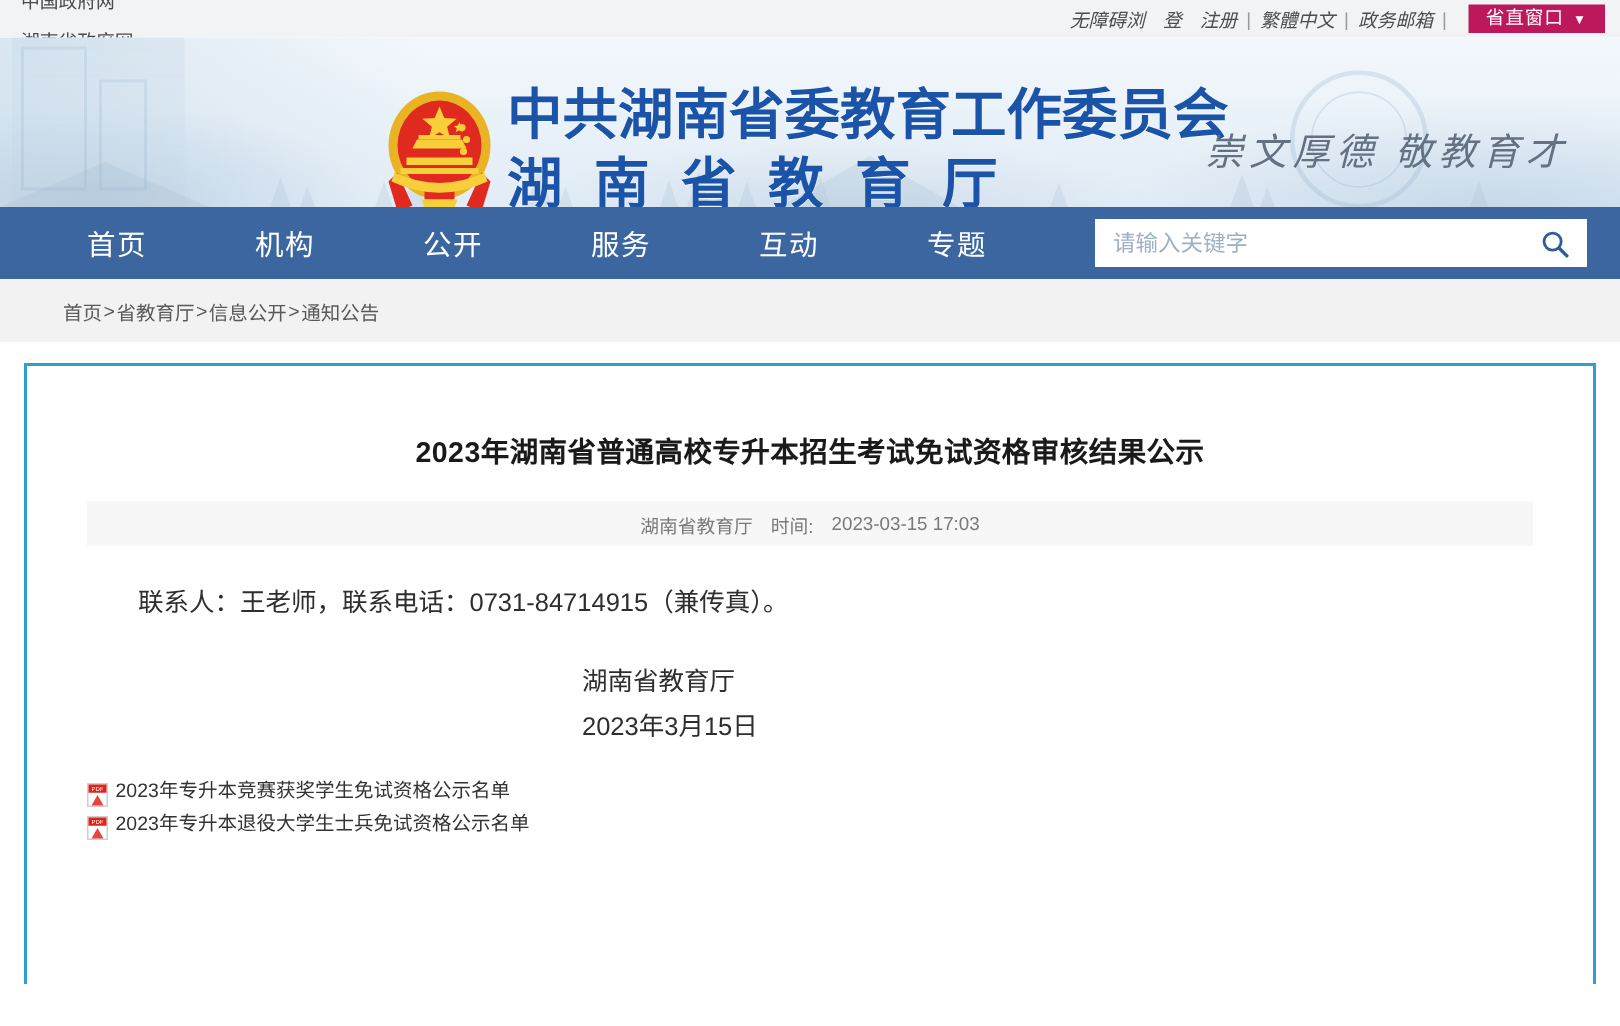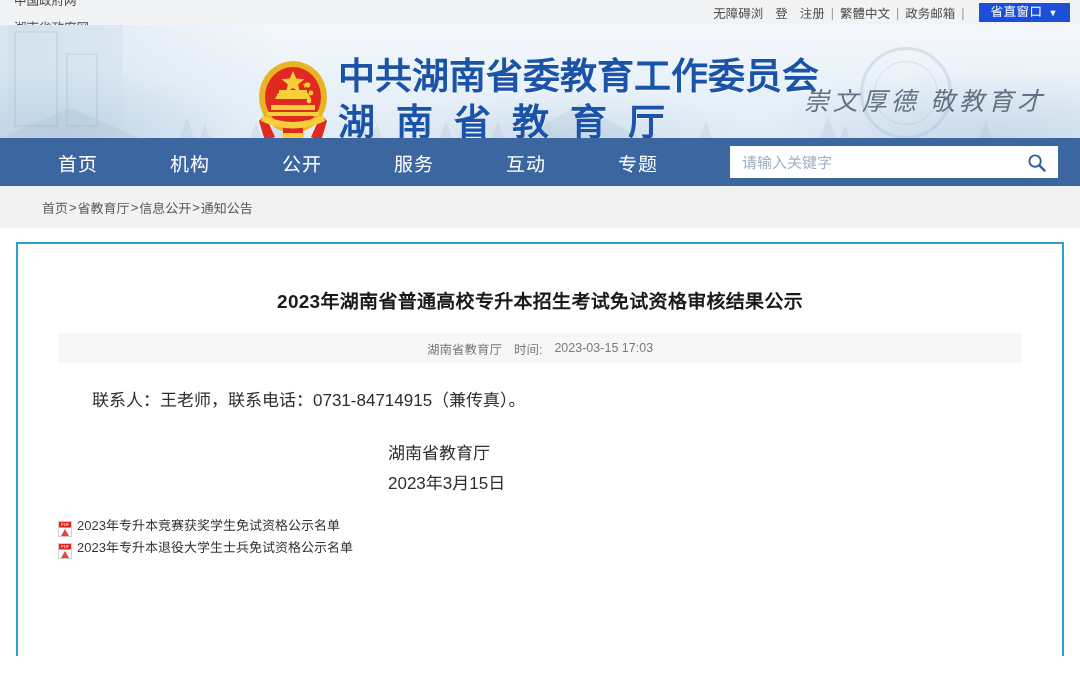--- a/index.html
+++ b/index.html
@@ -32,24 +32,24 @@
   .topbar-left span{ cursor:pointer; }
   .topbar-right{
     margin-left:auto;
     display:flex;
     align-items:center;
     gap:0px;
     padding-right:10px;
     color:#4d4d4d;
     font-size:12.5px;
   }
-  .topbar-right .tlink{ padding:0 6px; white-space:nowrap;}
+  .topbar-right .tlink{ padding:0 6px; white-space:nowrap;font-style:italic;}
   .topbar-right .sep{ color:#9a9a9a; }
   .prov-btn{
-    background:#1d4ed8;
+    background:#be185d;
     color:#fff;
     padding:3px 12px 4px 12px;
     margin-left:14px;
     font-size:12.5px;
     letter-spacing:.5px;
     display:flex;
     align-items:flex-end;
     gap:6px;
     line-height:1;
   }

